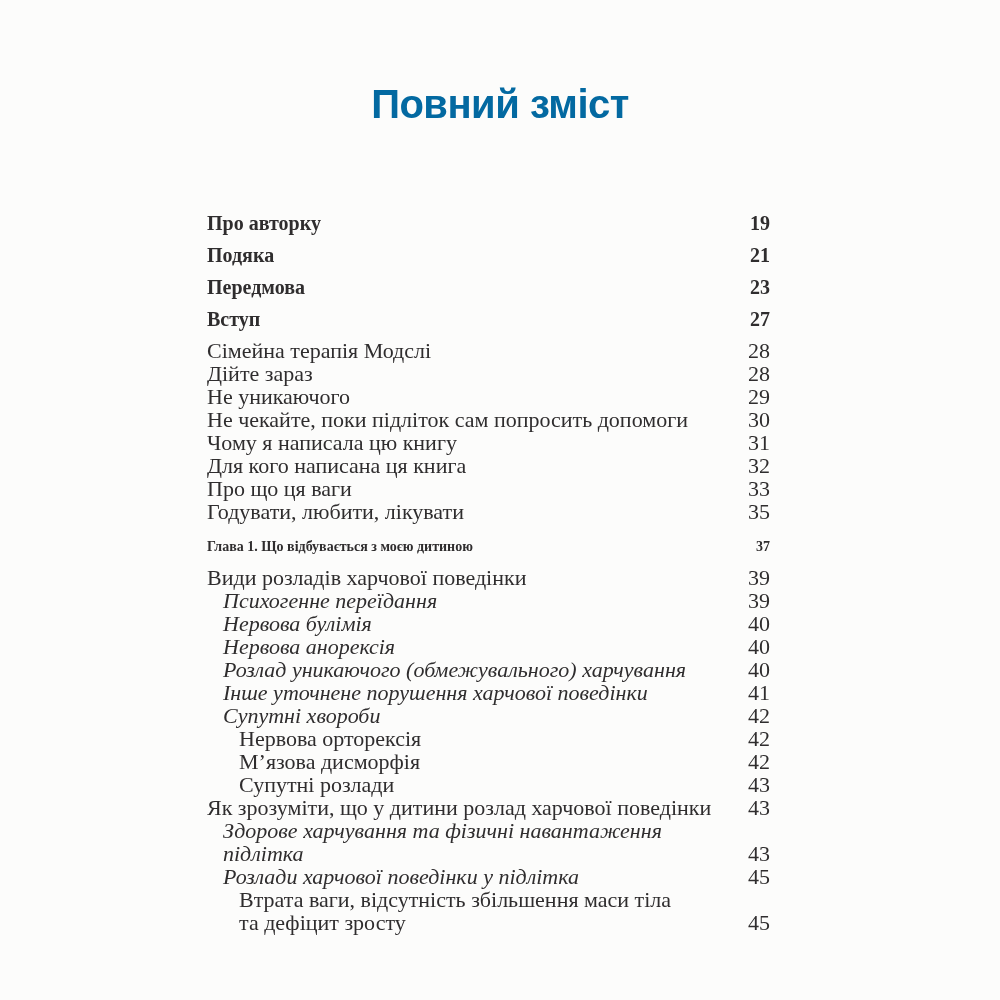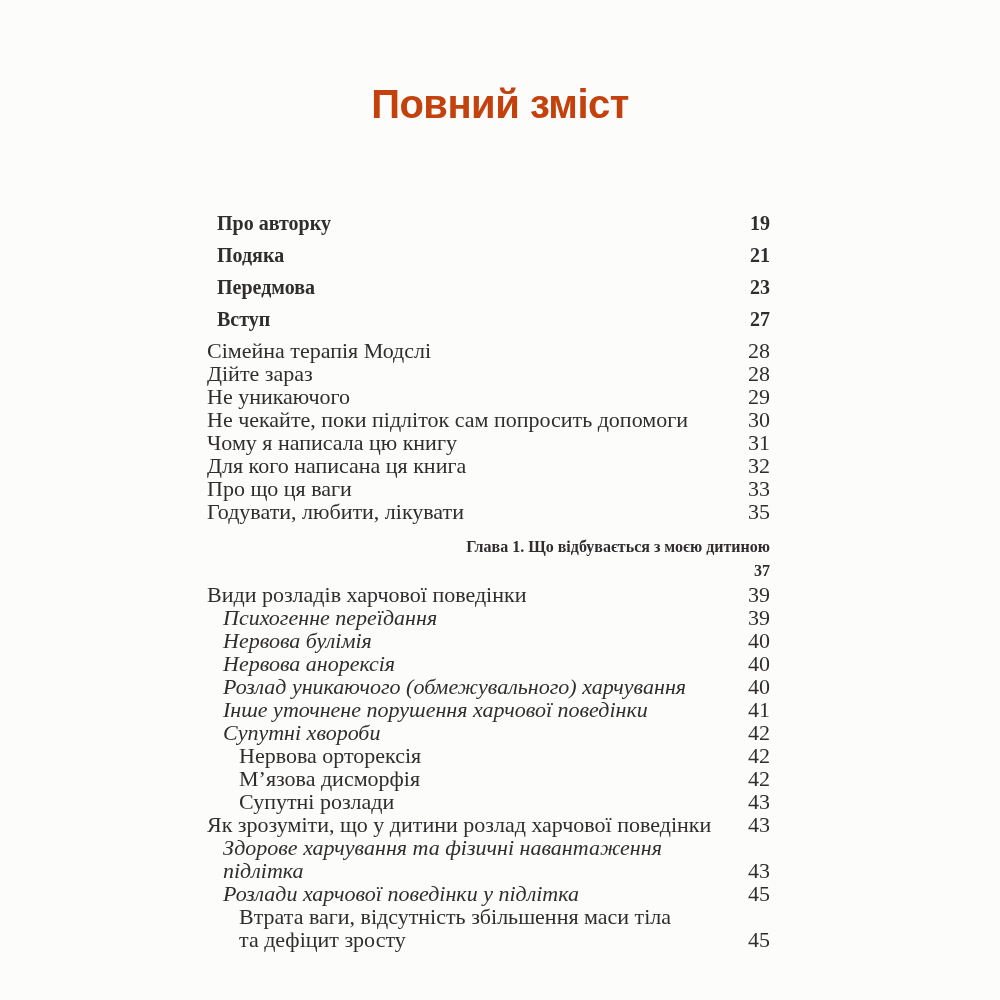--- a/index.html
+++ b/index.html
@@ -24,21 +24,21 @@
     position: absolute;
     top: 82px;
     left: 0;
     width: 100%;
     margin: 0;
     text-align: center;
     font-family: "Liberation Sans", "DejaVu Sans", sans-serif;
     font-weight: bold;
     font-size: 40px;
     letter-spacing: -0.5px;
-    color: #c2410c;
+    color: #0369a1;
   }
   .toc {
     position: absolute;
     top: 211px;
     left: 207px;
     width: 563px;
   }
   .row {
     display: flex;
     justify-content: space-between;
@@ -51,28 +51,27 @@
   }
   .row .num {
     margin-left: 14px;
     text-align: right;
   }
   .row.front {
     font-weight: bold;
     font-size: 20px;
     line-height: 24px;
     margin-bottom: 8px;
-    margin-left: 10px;
   }
   .row.chapter {
     font-weight: bold;
-    font-size: 16px;
+    font-size: 14px;
     line-height: 24px;
     margin-top: 12px;
-    flex-direction: column;
+    margin-bottom: 7px;
   }
   .row.chapter .num {
     font-weight: bold;
   }
   .row.indent-1 .label { padding-left: 16px; font-style: italic; }
   .row.indent-2 .label { padding-left: 32px; }
 </style>
 </head>
 <body>
 

